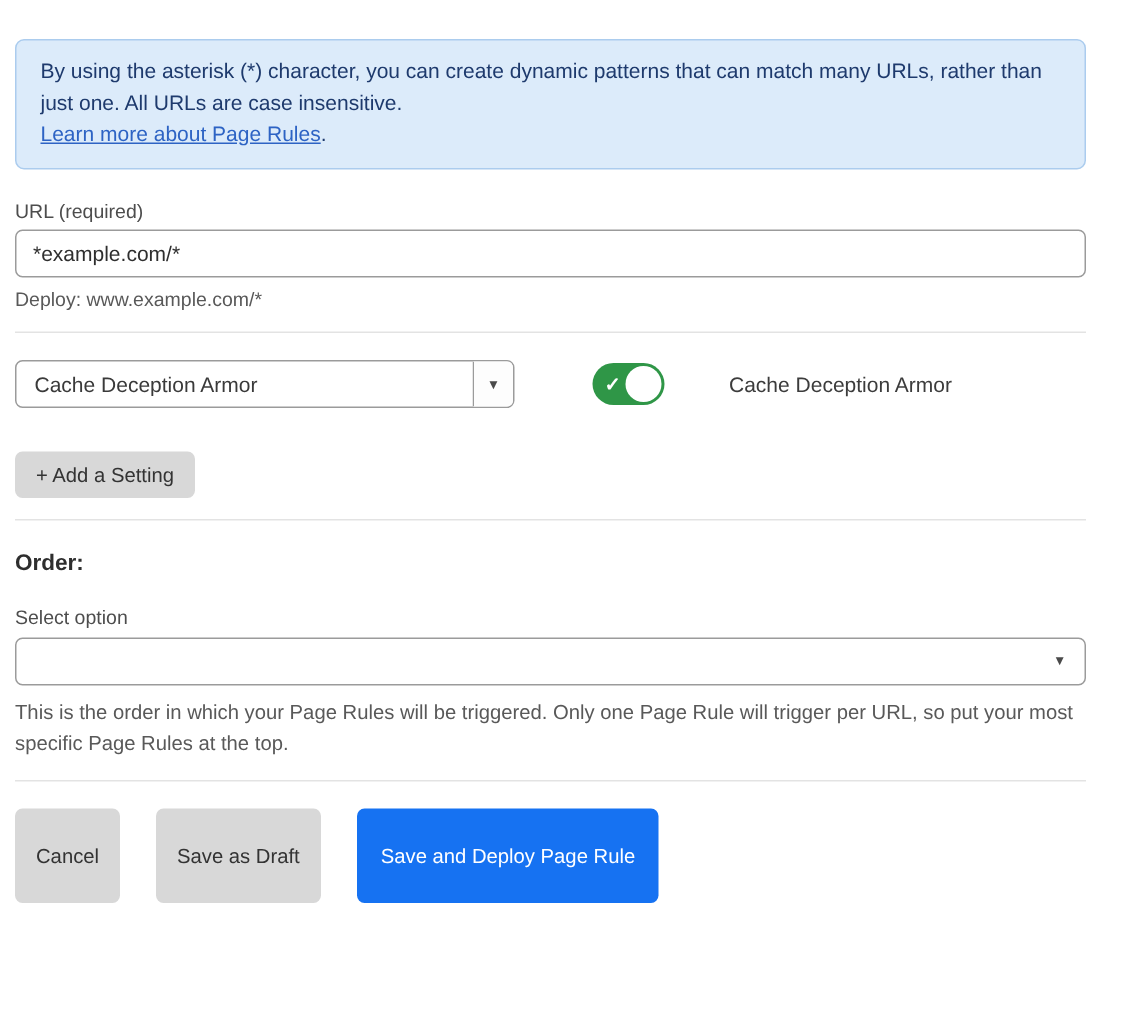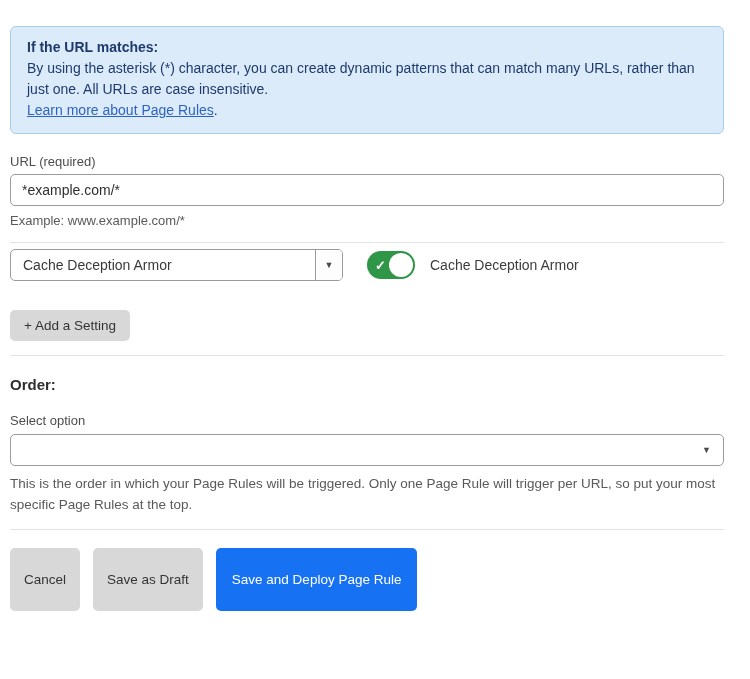--- a/index.html
+++ b/index.html
@@ -37,21 +37,21 @@
     padding: 0 11px; font-size: 14px; color: #2f2f2f;
     font-family: "Liberation Sans", sans-serif;
     background: #fff; outline: none;
   }
   .helper-text { margin-top: 7px; font-size: 13px; color: #595959; }
 
   hr.divider { margin-top: 14px; border: none; border-top: 1px solid #e3e3e3; }
 
   .section-heading { margin-top: 20px; font-size: 15px; font-weight: bold; color: #2e2e2e; }
 
-  .setting-row { margin-top: 6px; display: flex; align-items: center; }
+  .setting-row { margin-top: 18px; display: flex; align-items: center; gap: 28px; }
 
   .select {
     height: 32px; border: 1px solid #9b9b9b; border-radius: 5px;
     display: flex; align-items: center; background: #fff;
     font-size: 14px; color: #3a3a3a; cursor: pointer;
   }
   .setting-select { width: 333px; }
   .select-text { flex: 1; padding: 0 12px; white-space: nowrap; overflow: hidden; }
   .arrow-box {
     width: 27px; align-self: stretch; border-left: 1px solid #9b9b9b;
@@ -81,38 +81,37 @@
   }
   .btn-gray { background: #d8d8d8; color: #333333; }
   .add-setting-btn { margin-top: 29px; }
 
   .order-select { position: relative; margin-top: 6px; width: 100%; }
   .order-select .caret { position: absolute; right: 12px; top: 50%; transform: translateY(-50%); }
 
   .order-helper { margin-top: 7px; font-size: 13.5px; line-height: 21px; color: #595959; }
 
   .footer-divider { margin-top: 16px; }
-  .footer { margin-top: 18px; display: flex; gap: 13px; }
+  .footer { margin-top: 18px; display: flex; gap: 24px; }
   .btn-blue { background: #1672f2; color: #ffffff; padding: 24px 16px; }
 </style>
 </head>
 <body>
 
 <div class="container">
 
 
   <div class="info-box">
-    <div class="info-heading">If the URL matches:</div>
     <div class="info-body">By using the asterisk (*) character, you can create dynamic patterns that can match many URLs, rather than just one. All URLs are case insensitive.</div>
     <div><a class="info-link">Learn more about Page Rules</a><span>.</span></div>
   </div>
 
   <div class="field-label">URL (required)</div>
   <input class="text-input" type="text" value="*example.com/*" style="">
-  <div class="helper-text">Example: www.example.com/*</div>
+  <div class="helper-text">Deploy: www.example.com/*</div>
 
   <hr class="divider">
 
 
 
   <div class="setting-row">
     <div class="select setting-select">
       <span class="select-text">Cache Deception Armor</span>
       <span class="arrow-box">
         <span class="caret">▼</span>

